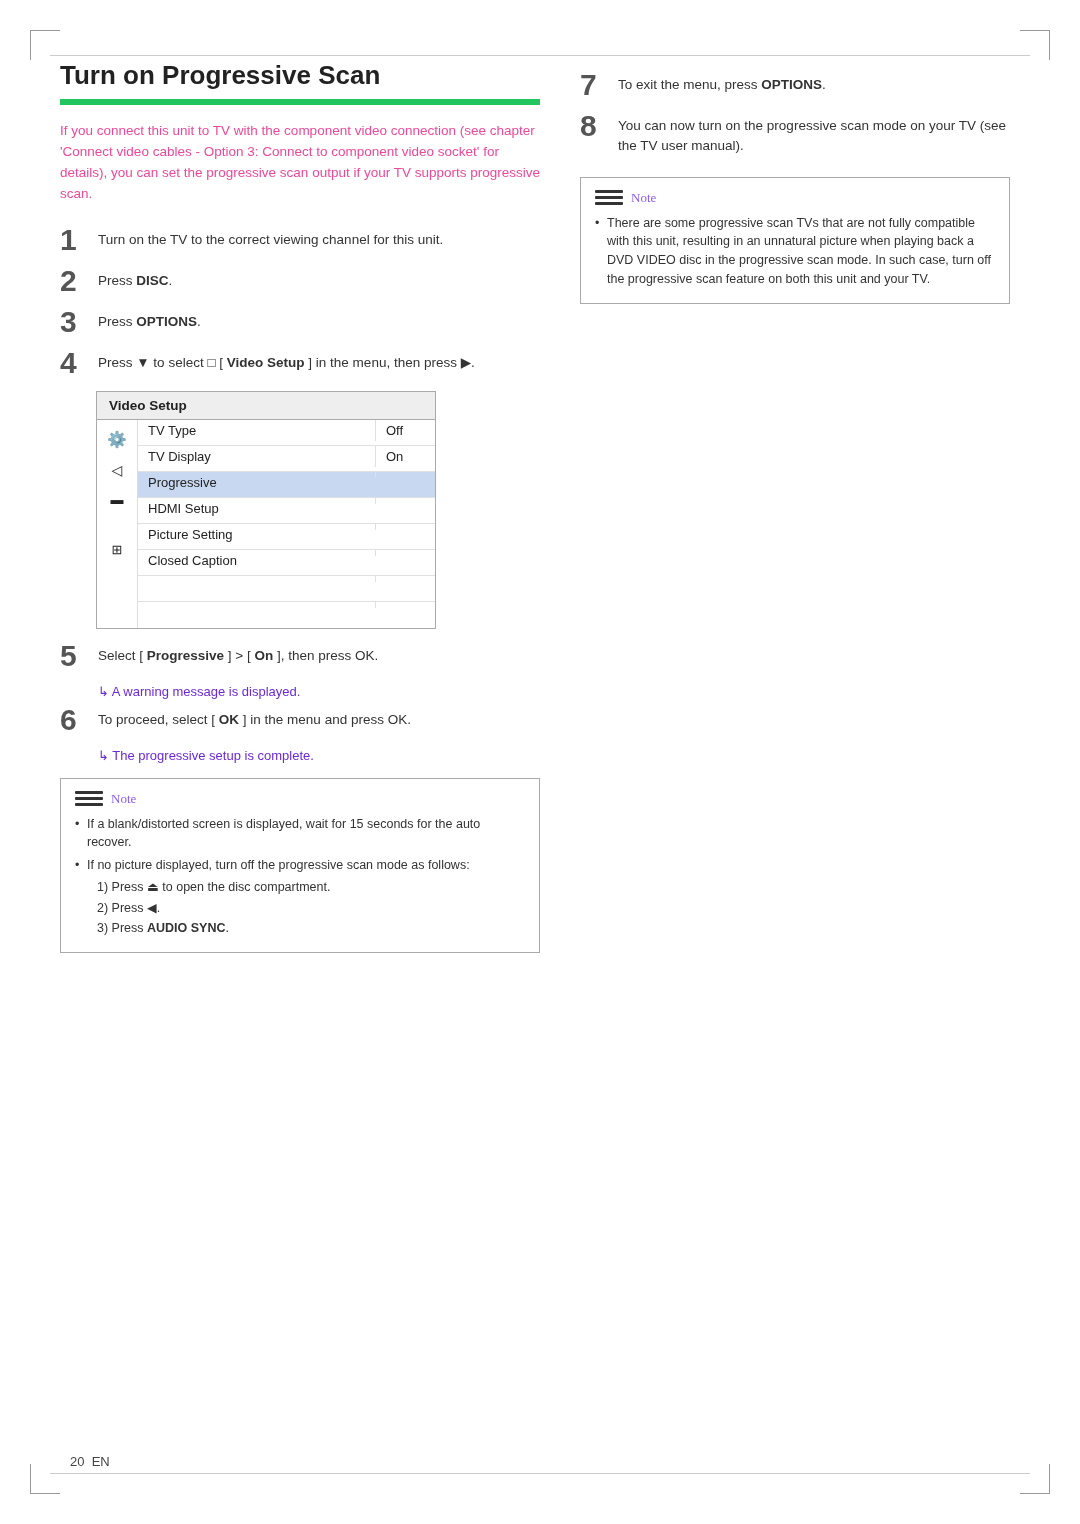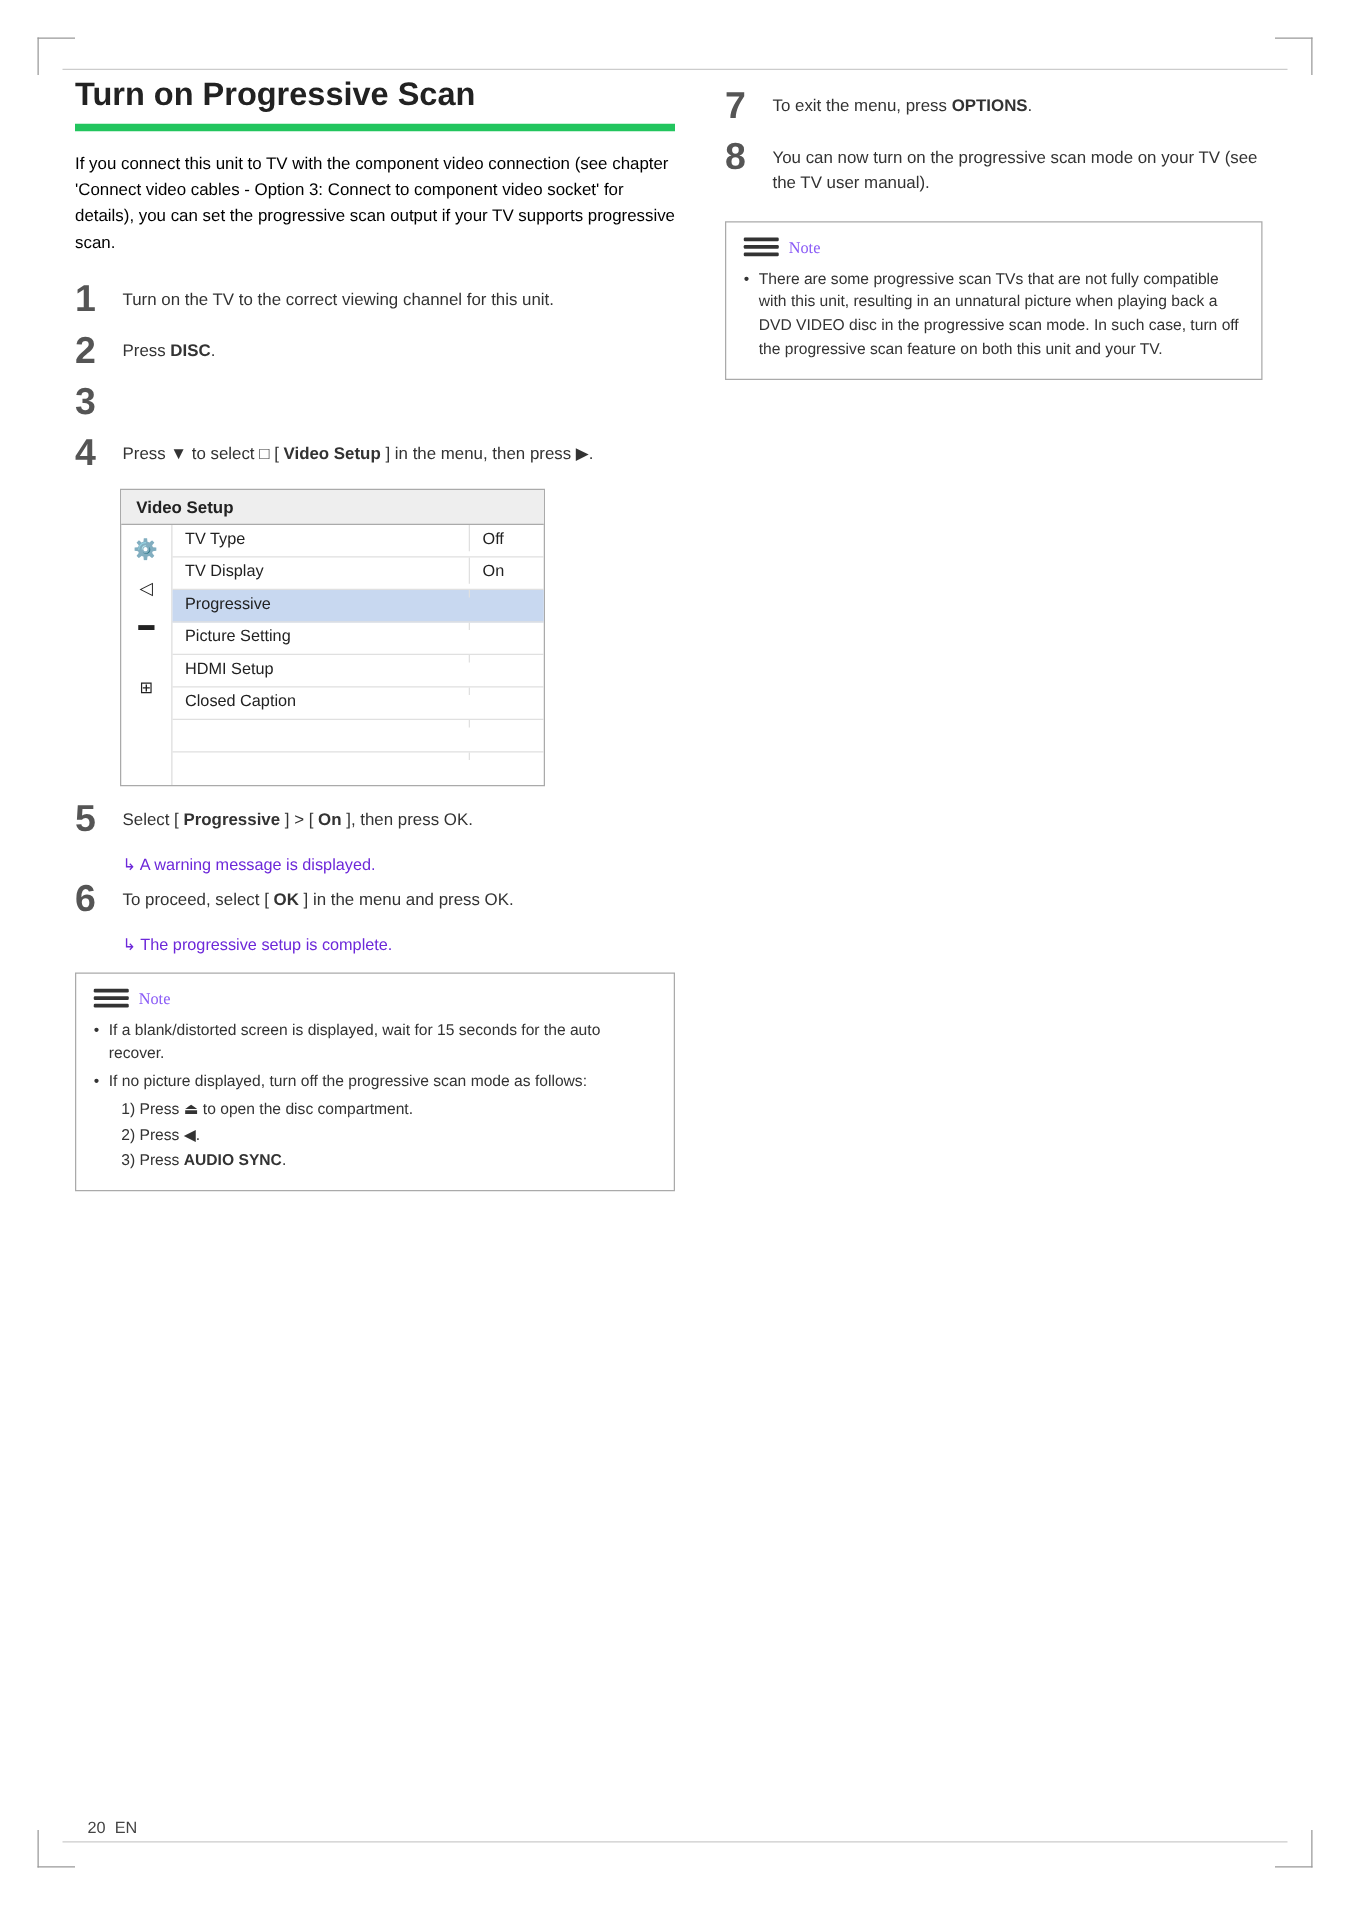--- a/index.html
+++ b/index.html
@@ -50,21 +50,21 @@
       border-bottom: 6px solid #22c55e;
       padding-bottom: 8px;
       margin-bottom: 16px;
       font-family: Arial, sans-serif;
     }
 
     .intro-text {
       font-size: 13.5px;
       line-height: 1.55;
       margin-bottom: 20px;
-      color: #000000;
+      color: #ec4899;
     }
 
     .step {
       display: flex;
       flex-direction: row;
       align-items: flex-start;
       margin-bottom: 10px;
       gap: 0;
     }
 
@@ -333,20 +333,23 @@
 
     <div class="step">
       <span class="step-number">2</span>
       <div class="step-content">
         Press <strong>DISC</strong>.
       </div>
     </div>
 
     <div class="step">
       <span class="step-number">3</span>
+      <div class="step-content">
+        Press <strong>OPTIONS</strong>.
+      </div>
     </div>
 
     <div class="step">
       <span class="step-number">4</span>
       <div class="step-content">
         Press ▼ to select <span style="display:inline-flex;align-items:center;gap:2px;vertical-align:middle;">□</span> [ <strong>Video Setup</strong> ] in the menu, then press ▶.
       </div>
     </div>
 
     <div class="video-setup-box">
@@ -367,25 +370,25 @@
           </div>
           <div class="vs-row">
             <span class="vs-label">TV Display</span>
             <span class="vs-value">On</span>
           </div>
           <div class="vs-row highlighted">
             <span class="vs-label">Progressive</span>
             <span class="vs-value"></span>
           </div>
           <div class="vs-row">
+            <span class="vs-label">HDMI Setup</span>
+            <span class="vs-value"></span>
+          </div>
+          <div class="vs-row">
             <span class="vs-label">Picture Setting</span>
-            <span class="vs-value"></span>
-          </div>
-          <div class="vs-row">
-            <span class="vs-label">HDMI Setup</span>
             <span class="vs-value"></span>
           </div>
           <div class="vs-row">
             <span class="vs-label">Closed Caption</span>
             <span class="vs-value"></span>
           </div>
           <div class="vs-row">
             <span class="vs-label"></span>
             <span class="vs-value"></span>
           </div>

